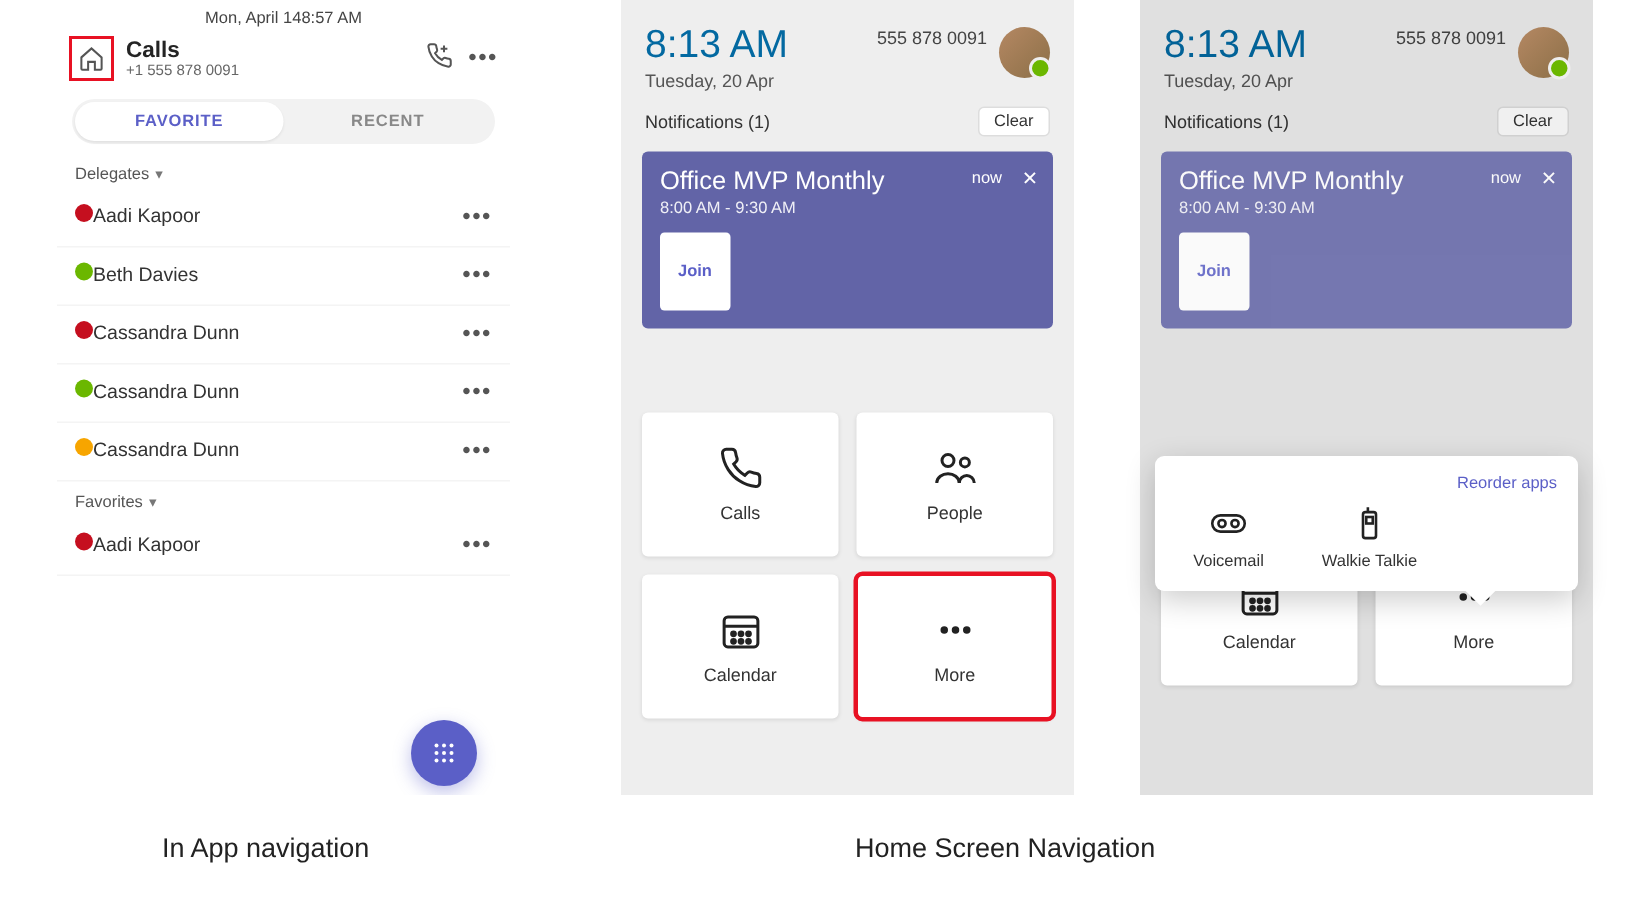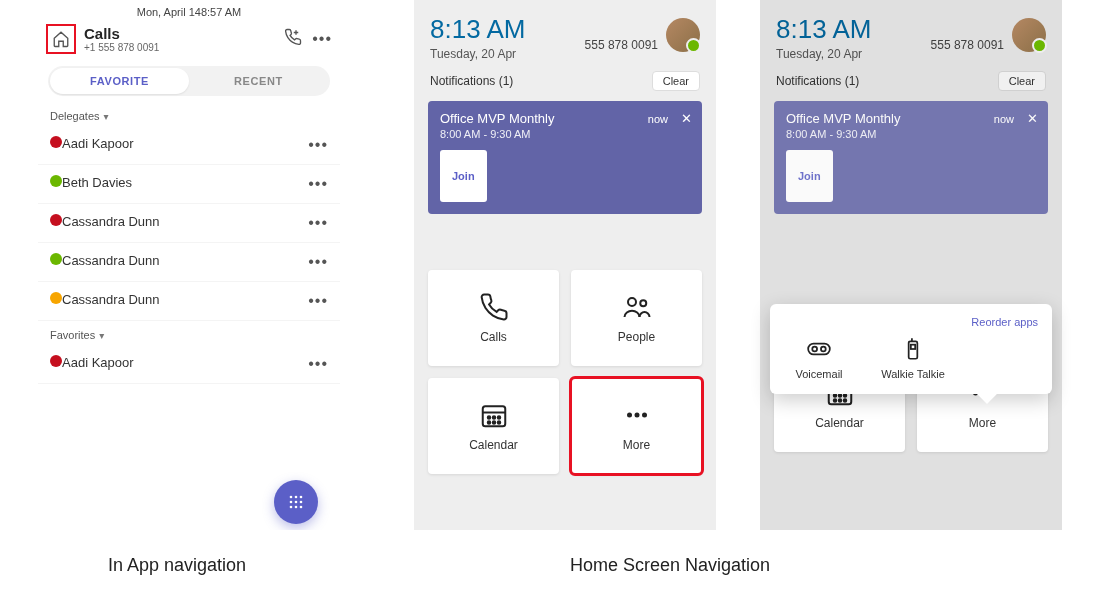--- a/index.html
+++ b/index.html
@@ -32,30 +32,30 @@
 
   
   .home { position: absolute; top: 0; width: 302px; height: 530px; background: #eeeeee; }
   .p2 { left: 414px; }
   .p3 { left: 760px; }
   .overlay-dim::before { content:""; position:absolute; inset:0; background:rgba(0,0,0,0.06); pointer-events:none; }
 
   .home-header { display: flex; justify-content: space-between; align-items: flex-start; padding: 14px 16px 4px; }
   .time-big { font-size: 26px; font-weight: 400; color: #0369a1; }
   .date-line { font-size: 12px; color: #555; margin-top: 2px; }
-  .header-right { display: flex; align-items: flex-end; gap: 8px; margin-top: 4px; }
+  .header-right { display: flex; align-items: flex-start; gap: 8px; margin-top: 4px; }
   .phone-small { font-size: 12px; color: #444; }
   .avatar { width: 34px; height: 34px; border-radius: 50%; background: linear-gradient(135deg,#b58863,#8b6f47); position: relative; }
   .avatar::after { content:""; position:absolute; right:-1px; bottom:-1px; width:11px; height:11px; background:#6bb700; border:2px solid #eeeeee; border-radius:50%; }
 
   .notif-row { display: flex; justify-content: space-between; align-items: center; padding: 6px 16px; font-size: 12px; color: #333; }
   .clear-btn { background:#fff; border:1px solid #ddd; border-radius:4px; padding:3px 10px; font-size:11px; color:#333; }
 
   .notif-card { margin: 4px 14px; background: #6264a7; color:#fff; border-radius:4px; padding:10px 12px 12px; position:relative; }
-  .notif-title { font-size:13px; font-weight:500; }
+  .notif-title { font-size:17px; font-weight:500; }
   .notif-time { font-size:11px; opacity:0.9; margin-top:2px; }
   .notif-now { position:absolute; right:34px; top:12px; font-size:11px; }
   .notif-close { position:absolute; right:10px; top:10px; font-size:13px; }
   .join-btn { background:#fff; color:#5b5fc7; border:none; border-radius:3px; padding:20px 12px; font-size:11px; font-weight:600; margin-top:10px; }
 
   .tile-grid { display:grid; grid-template-columns:1fr 1fr; gap:12px; padding:16px 14px 6px; margin-top: 40px; }
   .tile { background:#fff; border-radius:4px; height:96px; display:flex; flex-direction:column; align-items:center; justify-content:center; gap:8px; box-shadow: 0 1px 3px rgba(0,0,0,0.1); position:relative; }
   .tile-label { font-size:12px; color:#333; }
   .tile svg { width:30px; height:30px; }
 

